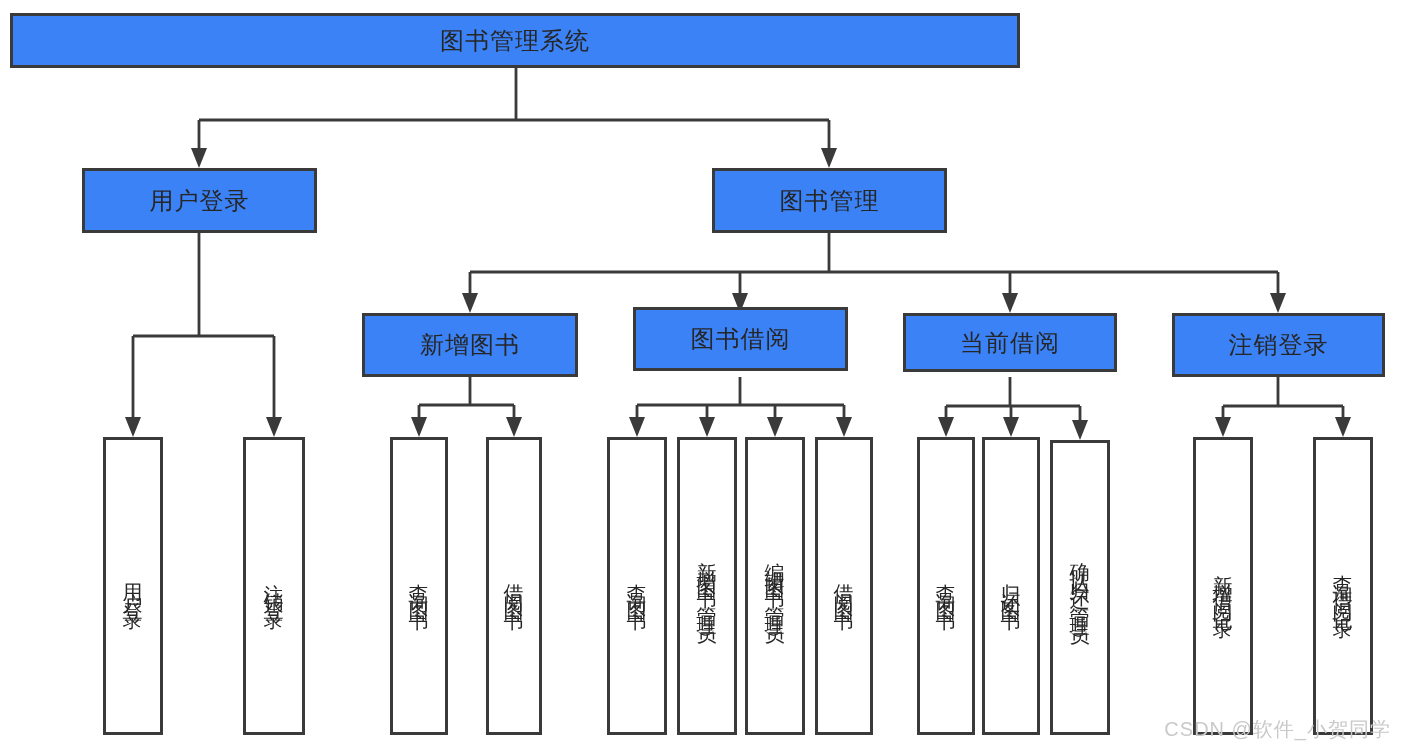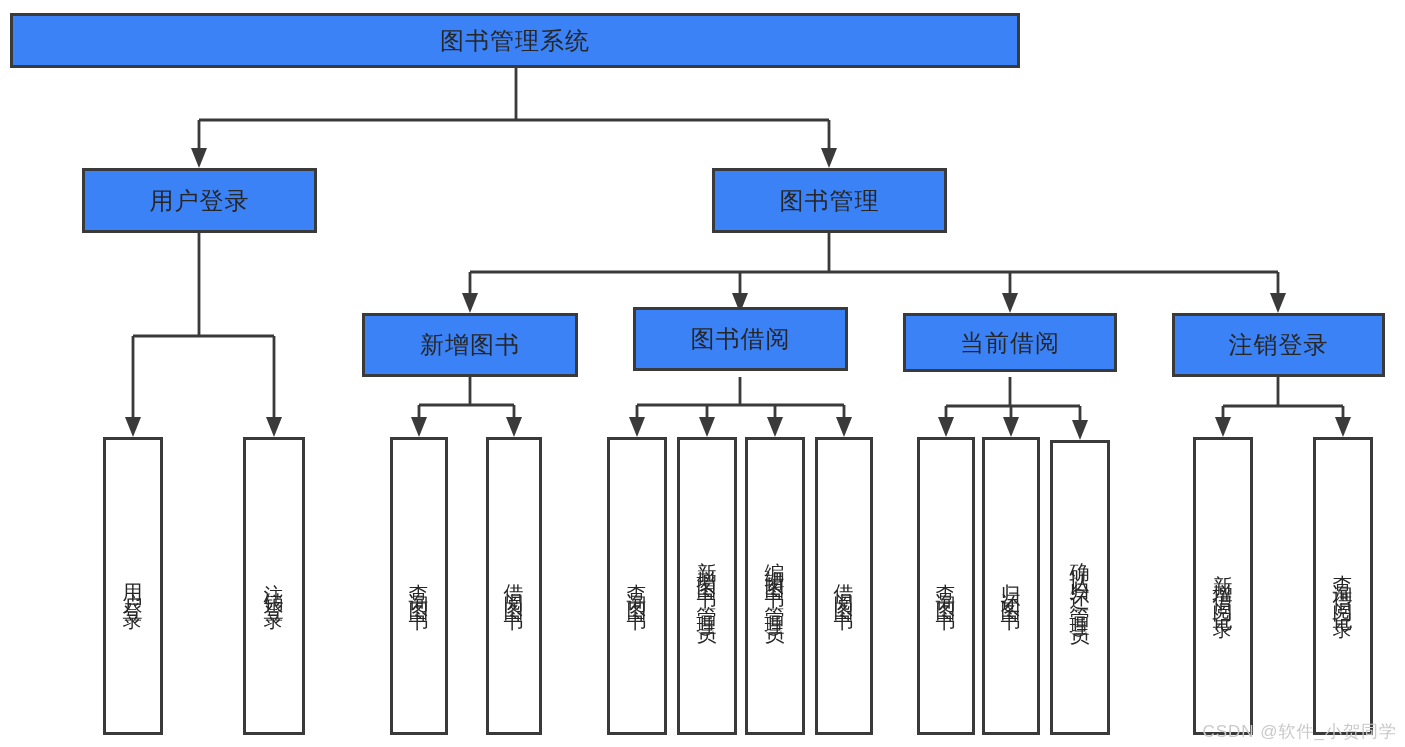--- a/index.html
+++ b/index.html
@@ -42,22 +42,22 @@
   .vtext{
     writing-mode:vertical-rl;
     text-orientation:mixed;
     font-size:20px;
     letter-spacing:9px;
     line-height:1;
     white-space:nowrap;
   }
   .watermark{
     position:absolute;
-    right:8px;bottom:4px;
-    font-size:17px;
+    right:14px;bottom:4px;
+    font-size:20px;
     color:var(--watermark);
     letter-spacing:1px;
     z-index:3;
     white-space:nowrap;
   }
 </style>
 </head>
 <body>
 
 <div class="stage">

